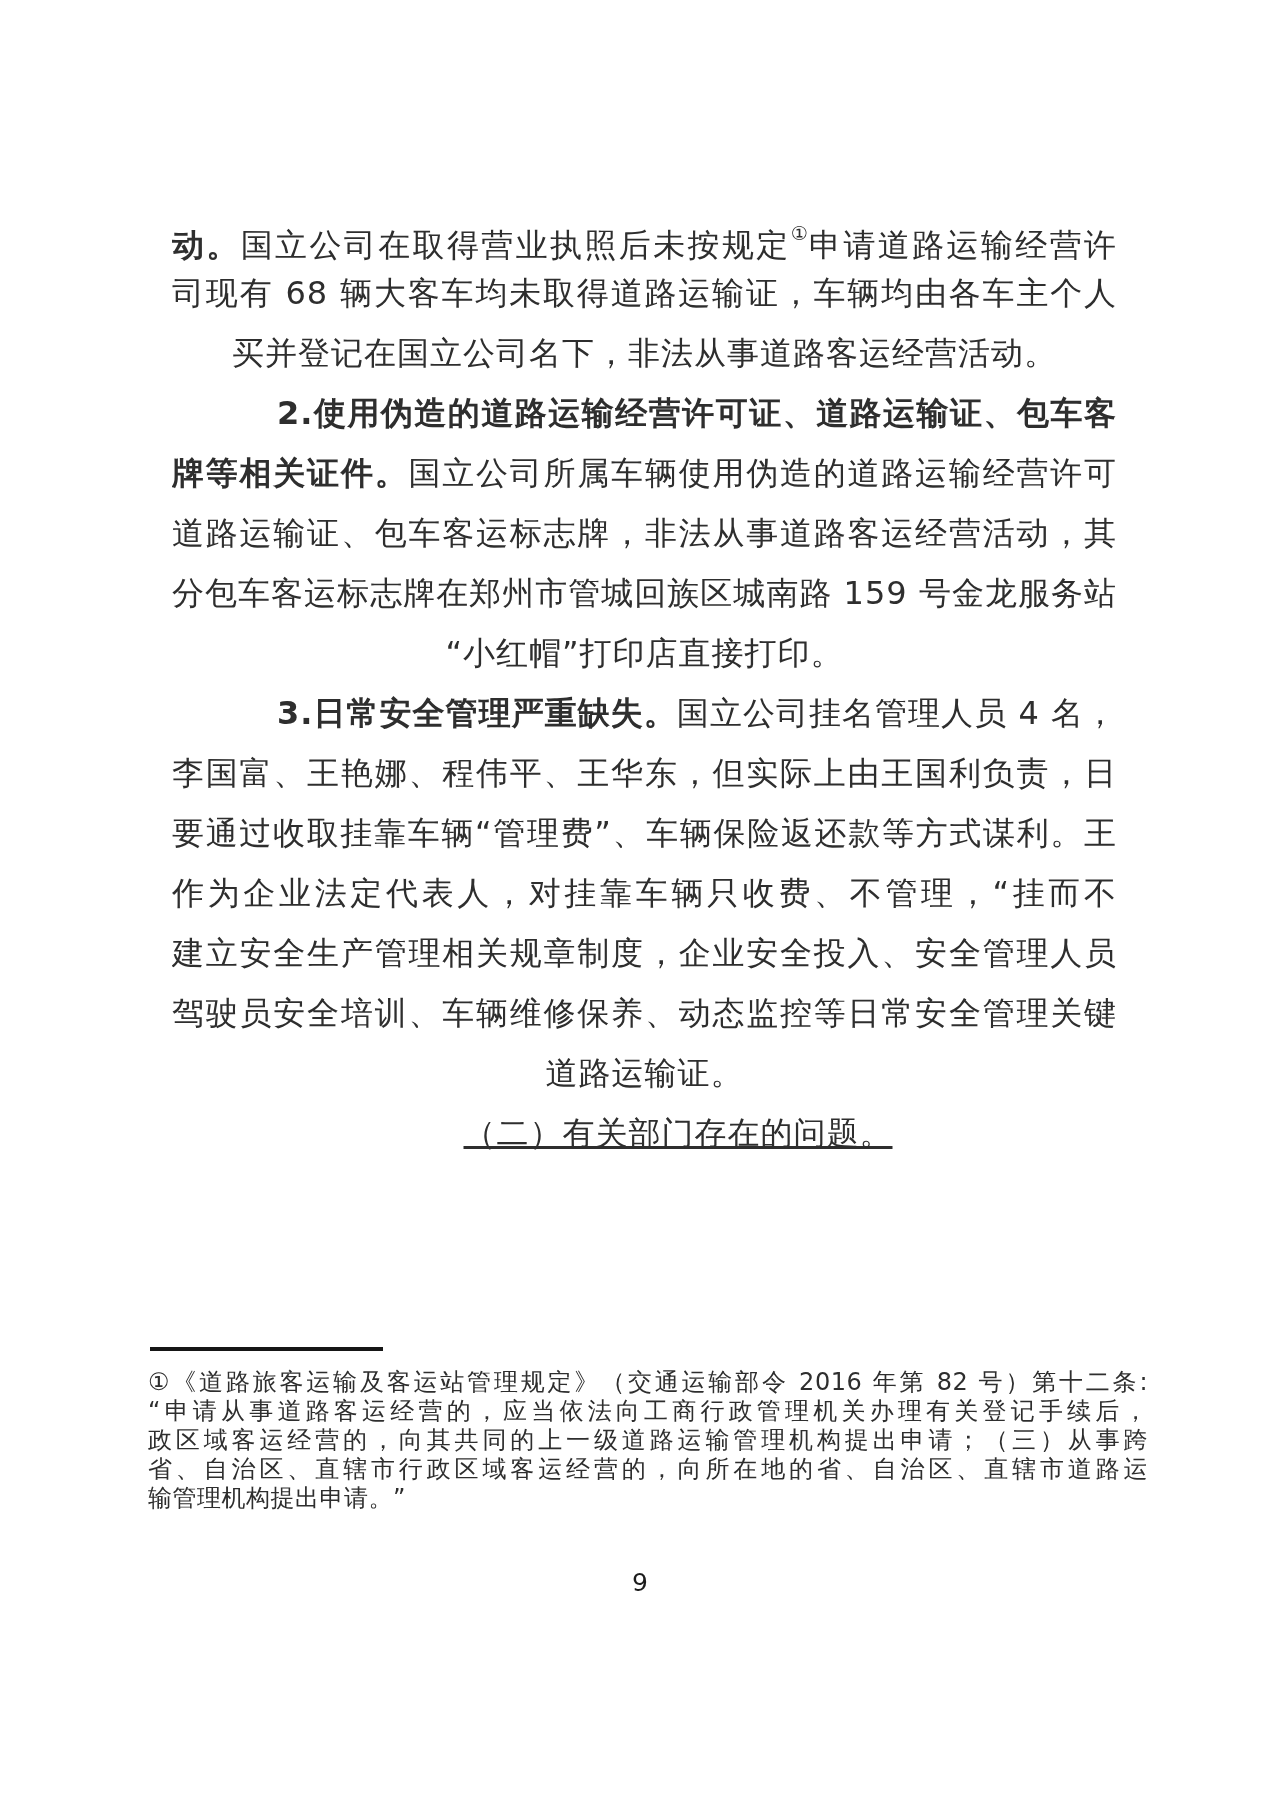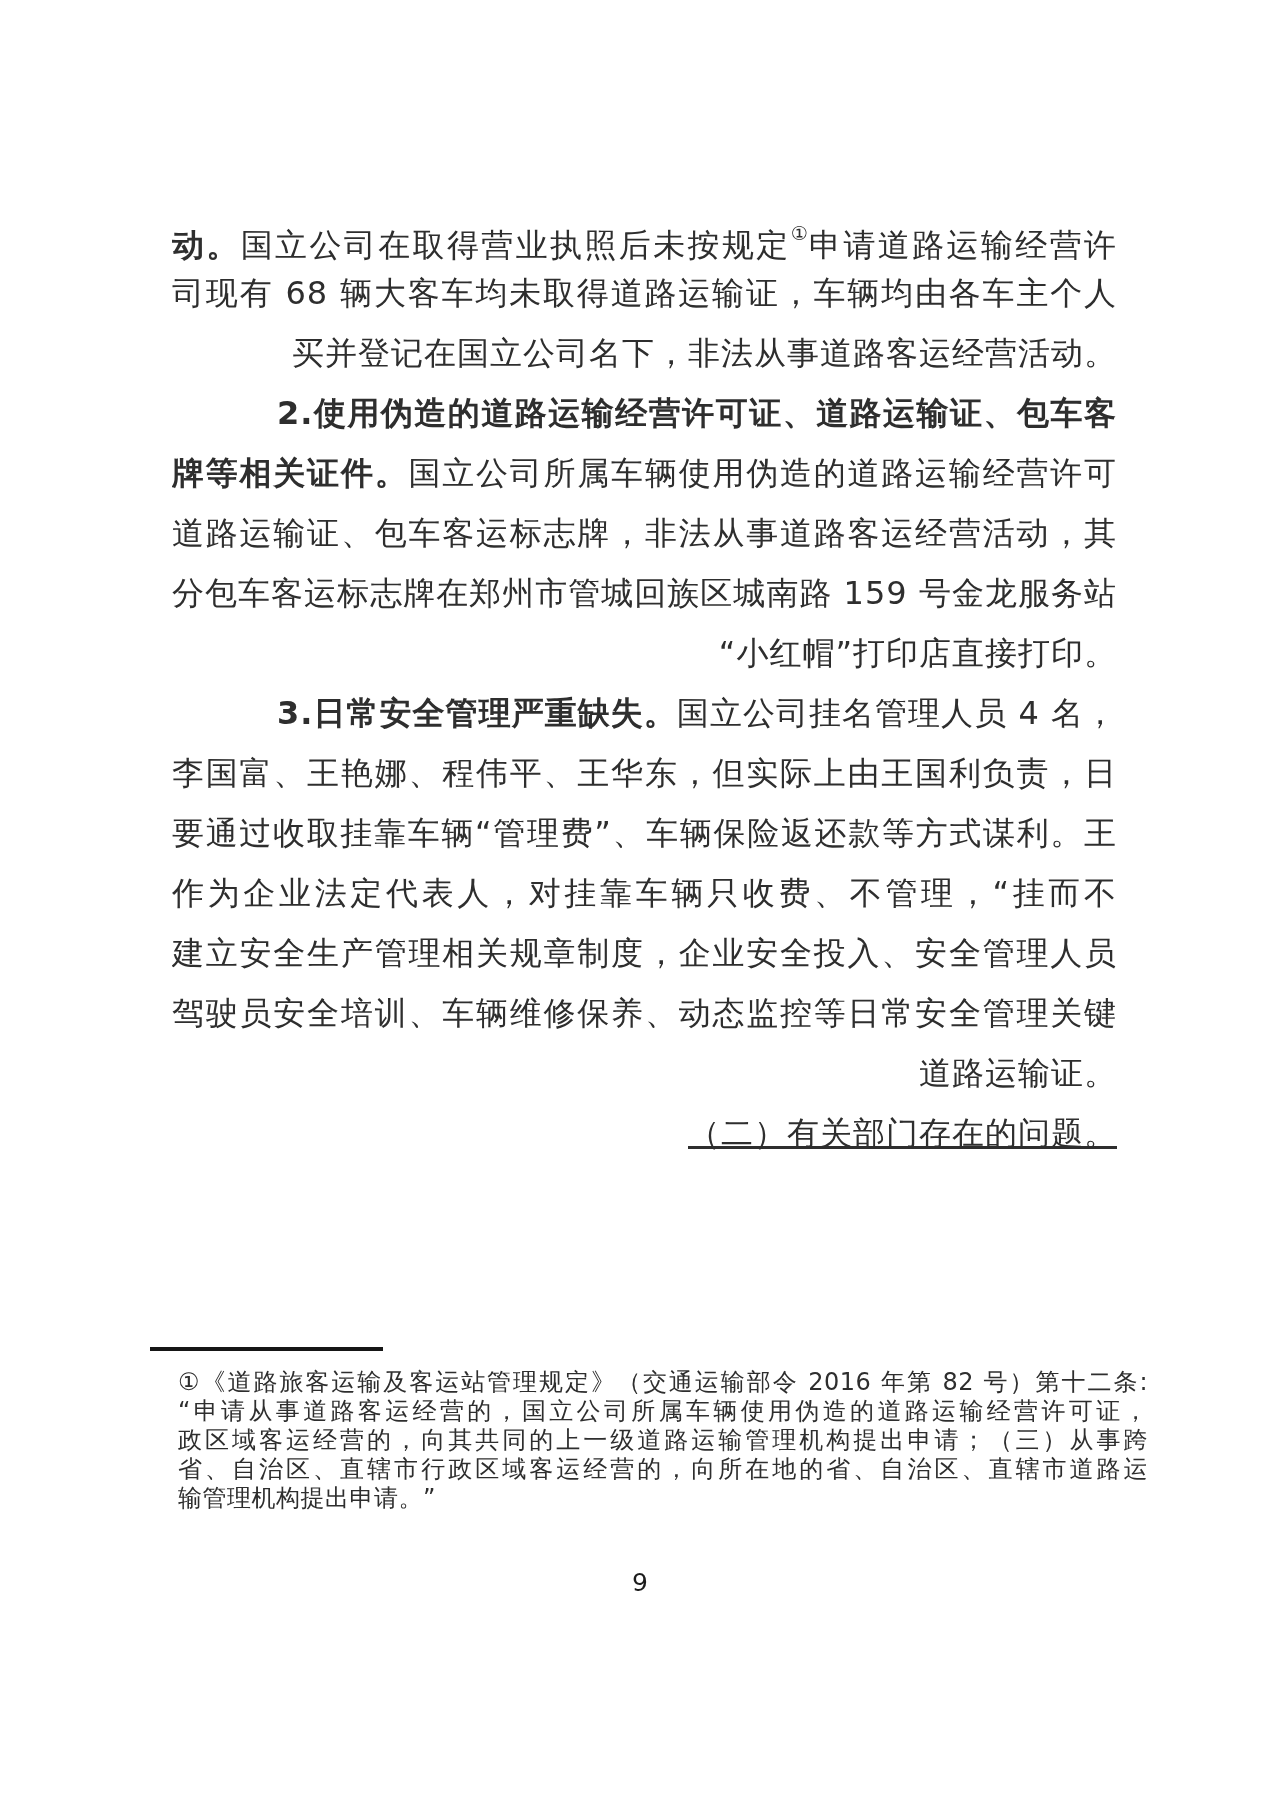--- a/index.html
+++ b/index.html
@@ -22,21 +22,21 @@
     left: 172px;
     top: 203px;
     width: 945px;
   }
   .para { margin: 0; }
   .line {
     height: 60px;
     line-height: 60px;
     font-size: 32px;
     letter-spacing: 1px;
-    text-align: right;
+    text-align: center;
     white-space: normal;
     overflow: hidden;
   }
   .line.full {
     text-align: justify;
     text-align-last: justify;
     text-justify: inter-character;
   }
   .bold { font-weight: bold; }
   .sup {
@@ -57,21 +57,20 @@
     left: 148px;
     top: 1368px;
     width: 1000px;
   }
   .fline {
     height: 29px;
     line-height: 29px;
     font-size: 24px;
     letter-spacing: 0.5px;
     overflow: hidden;
-    margin-left: 30px;
   }
   .fline.full {
     text-align: justify;
     text-align-last: justify;
     text-justify: inter-character;
   }
   .page-number {
     position: absolute;
     left: 0;
     top: 1568px;
@@ -107,19 +106,19 @@
         <div class="line full"><span>驾驶员安全培训、车辆维修保养、动态监控等日常安全管理关键环节</span></div>
         <div class="line"><span>道路运输证。</span></div>
       </div>
       <div class="para">
         <div class="line" style="padding-left: 67px; text-decoration: underline;"><span>（二）有关部门存在的问题。</span></div>
       </div>
     </div>
   <div class="footnote-separator"></div>
   <div class="footnote">
       <div class="fline full">①《道路旅客运输及客运站管理规定》（交通运输部令 2016 年第 82 号）第十二条:</div>
-      <div class="fline full">“申请从事道路客运经营的，国立公司所属车辆使用伪造的道路运输经营许可证，</div>
+      <div class="fline full">“申请从事道路客运经营的，应当依法向工商行政管理机关办理有关登记手续后，</div>
       <div class="fline full">政区域客运经营的，向其共同的上一级道路运输管理机构提出申请；（三）从事跨</div>
       <div class="fline full">省、自治区、直辖市行政区域客运经营的，向所在地的省、自治区、直辖市道路运</div>
       <div class="fline">输管理机构提出申请。”</div>
     </div>
   <div class="page-number">9</div>
 </div>
 
 </body></html>

